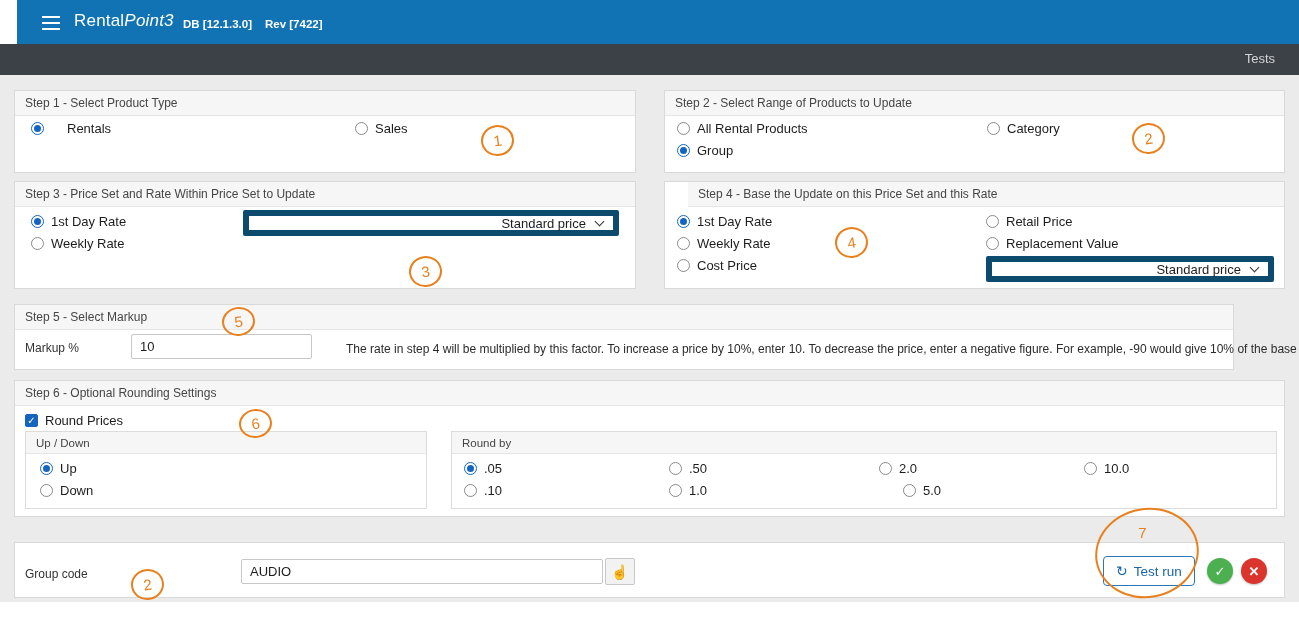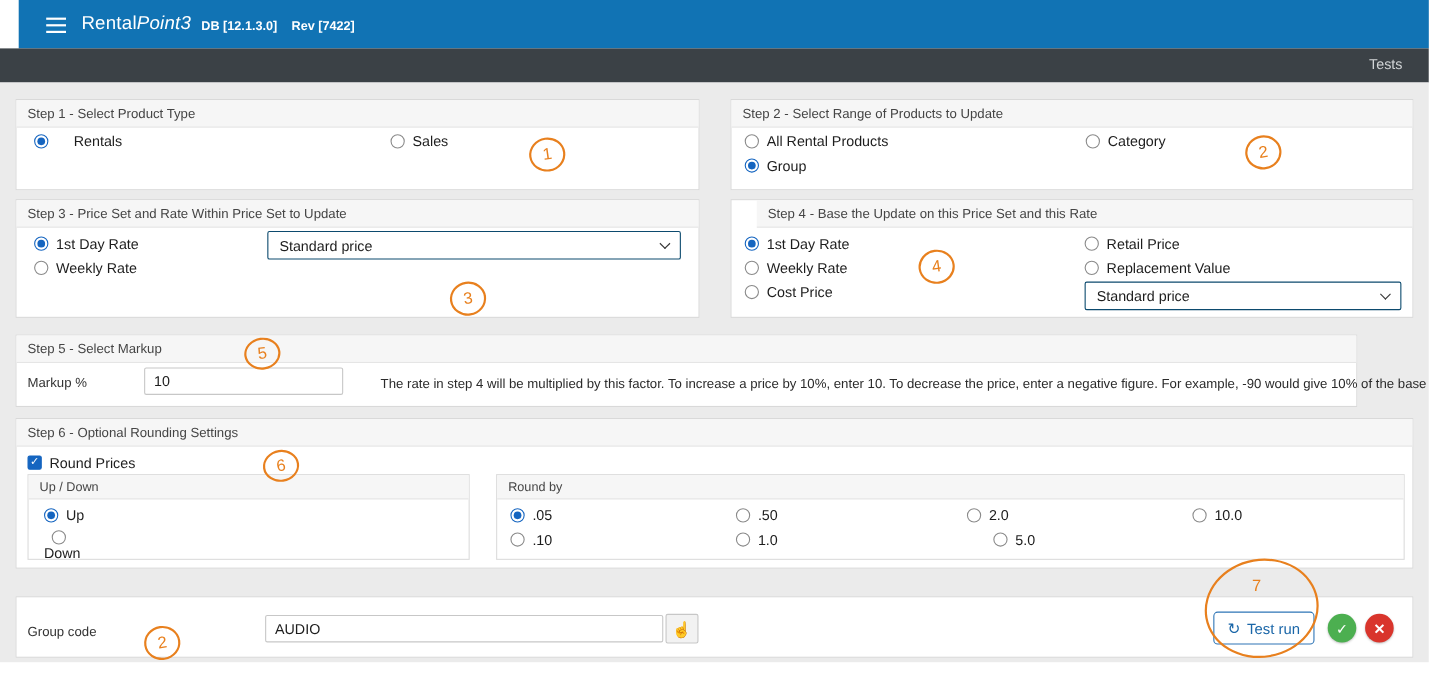--- a/index.html
+++ b/index.html
@@ -25,21 +25,21 @@
   .subpanel { position:absolute; background:#fff; border:1px solid #dcdcdc; }
   .phead2 { height:22px; line-height:22px; background:#f6f6f6; border-bottom:1px solid #e5e5e5; font-size:11.5px; color:#454545; padding-left:10px; }
 
   
   .radio { position:absolute; display:flex; align-items:center; font-size:13px; color:#1d1d1d; cursor:pointer; height:16px; white-space:nowrap; }
   .rb { width:13px; height:13px; border:1px solid #8a8a8a; border-radius:50%; background:#fff; display:inline-block; position:relative; margin-right:7px; flex:none; }
   .rb.sel { border-color:#1565c0; }
   .rb.sel::after { content:""; position:absolute; left:2px; top:2px; width:7px; height:7px; border-radius:50%; background:#1565c0; }
   .checkbox { position:absolute; display:flex; align-items:center; font-size:13px; color:#1d1d1d; cursor:pointer; height:16px; }
   .cb { width:13px; height:13px; background:#1565c0; border:1px solid #1565c0; border-radius:2px; color:#fff; font-size:10px; line-height:12px; text-align:center; display:inline-block; margin-right:7px; flex:none; }
-  .select { position:absolute; display:flex; align-items:center; justify-content:space-between; border:1px solid #0c4a6e; border-radius:2px; background:#fff; height:26px; font-size:13px; color:#1d1d1d; padding:0 10px; cursor:pointer; }
+  .select { position:absolute; display:flex; align-items:center; justify-content:flex-end; border:6px solid #0c4a6e; border-radius:2px; background:#fff; height:26px; font-size:13px; color:#1d1d1d; padding:0 10px; cursor:pointer; }
   .chev { width:7px; height:7px; border-right:1.6px solid #333; border-bottom:1.6px solid #333; transform:rotate(45deg); margin-top:-3px; margin-left:10px; flex:none; }
   .input { position:absolute; border:1px solid #c7c7c7; border-radius:2px; font-size:13px; color:#1d1d1d; padding:0 8px; height:25px; font-family:"Liberation Sans", sans-serif; background:#fff; }
   .lbl { position:absolute; font-size:12px; color:#333; white-space:nowrap; }
   .help { position:absolute; font-size:12px; color:#2b2b2b; white-space:nowrap; }
 
   
   .pickerbtn { position:absolute; width:30px; height:27px; background:#f2f2f2; border:1px solid #c7c7c7; border-radius:2px; font-size:14px; color:#333; cursor:pointer; display:flex; align-items:center; justify-content:center; }
   .testrun { position:absolute; display:flex; align-items:center; gap:6px; background:#fff; border:1px solid #2e75b6; border-radius:4px; color:#1a66a8; font-size:13.5px; padding:0 12px; height:30px; cursor:pointer; font-family:"Liberation Sans", sans-serif; }
   .testrun .ric { font-size:14px; }
   .circle-btn { position:absolute; width:26px; height:26px; border-radius:50%; color:#fff; border:none; display:flex; align-items:center; justify-content:center; font-size:13px; cursor:pointer; box-shadow:0 1px 2px rgba(0,0,0,.25); font-family:"Liberation Sans", sans-serif; }
@@ -158,21 +158,21 @@
       <span class="cb">✓</span>
       <span>Round Prices</span>
     </label>
 
     <div class="subpanel" style="left:10px;top:50px;width:402px;height:78px;">
       <div class="phead2">Up / Down</div>
       <label class="radio" style="left:14px;top:28px;">
         <span class="rb sel"></span>
         <span>Up</span>
       </label>
-      <label class="radio" style="left:14px;top:50px;flex-direction:column;">
+      <label class="radio" style="left:14px;top:50px;">
         <span class="rb"></span>
         <span>Down</span>
       </label>
     </div>
 
     <div class="subpanel" style="left:436px;top:50px;width:826px;height:78px;">
       <div class="phead2">Round by</div>
       <label class="radio" style="left:12px;top:28px;">
         <span class="rb sel"></span>
         <span>.05</span>

